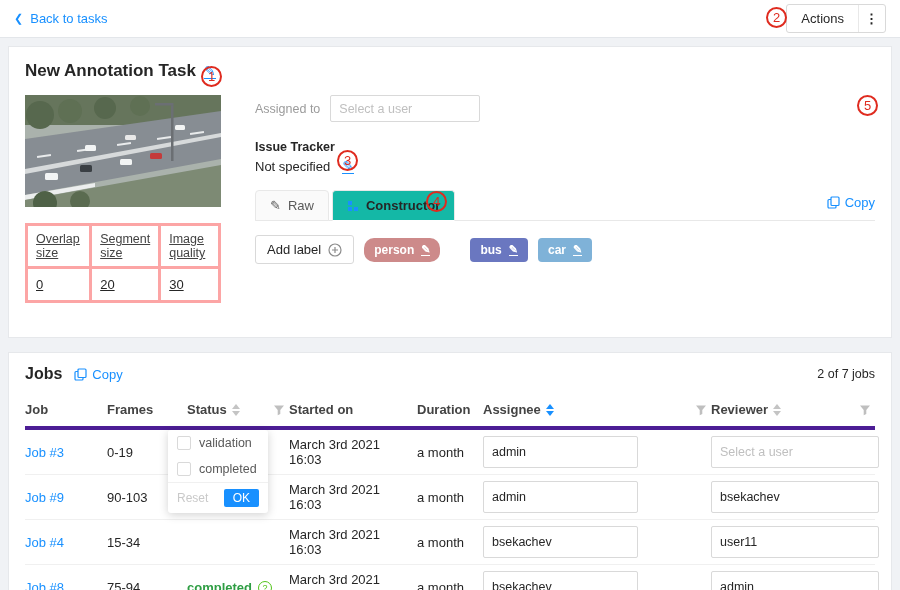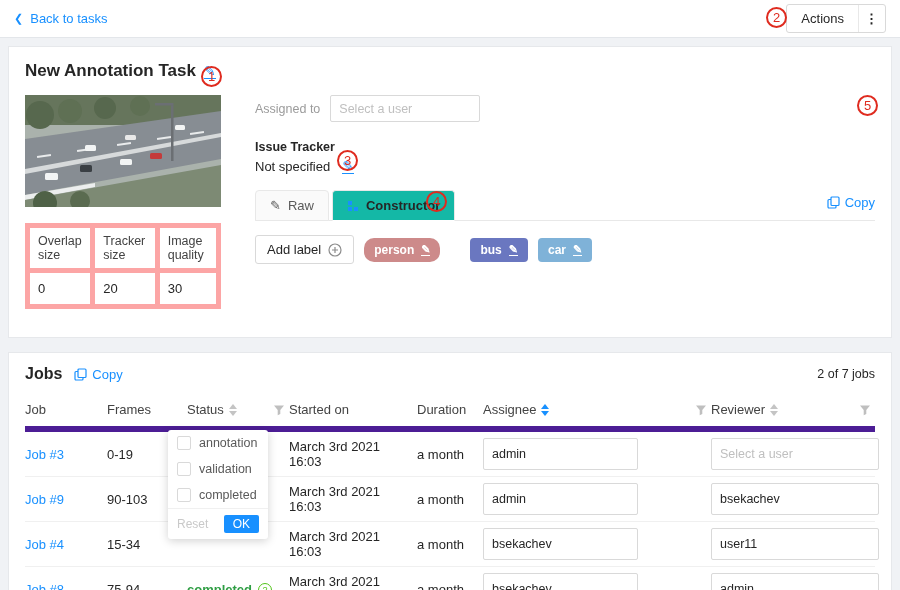--- a/index.html
+++ b/index.html
@@ -23,21 +23,21 @@
   
   .task-title-row { display: flex; align-items: center; gap: 8px; }
   .task-title { font-size: 17px; font-weight: 700; color: #262626; }
   .edit-icon { color: #1890ff; font-size: 14px; cursor: pointer; border-bottom: 1px solid #1890ff; line-height: 1; }
   .task-body { display: flex; gap: 34px; margin-top: 14px; }
 
   
   .task-left { width: 196px; flex: 0 0 196px; }
   .thumb { width: 196px; height: 112px; overflow: hidden; background: #aab2ac; }
   .params { border-collapse: collapse; margin-top: 16px; }
-  .params th, .params td { border: 5px solid #fca5a5; text-align: left; font-weight: 400; }
+  .params th, .params td { border: 3px solid #fca5a5; text-align: left; font-weight: 400; text-decoration: underline; }
   .params th { width: 66px; padding: 6px 8px; font-size: 12.5px; color: #434343; }
   .params td { padding: 8px; font-size: 13px; color: #262626; }
 
   
   .task-right { flex: 1; min-width: 0; }
   .meta-row { display: flex; align-items: center; justify-content: space-between; }
   .task-meta { color: #9b9b9b; font-size: 12.5px; }
   .assigned { display: flex; align-items: center; gap: 10px; margin-right: 14px; }
   .assigned-label { color: #9b9b9b; font-size: 12.5px; }
   .txt-input { height: 27px; border: 1px solid #d9d9d9; border-radius: 2px; padding: 0 8px; font-size: 12.5px; font-family: "Liberation Sans", sans-serif; color: #262626; outline: none; }
@@ -59,21 +59,21 @@
   .add-label-btn { display: flex; align-items: flex-end; gap: 7px; border: 1px solid #d9d9d9; border-radius: 3px; background: #fff; padding: 6px 11px; font-size: 13px; color: #262626; cursor: pointer; font-family: "Liberation Sans", sans-serif; }
   .tag { display: inline-flex; align-items: center; gap: 7px; color: #fff; font-size: 12px; font-weight: 600; padding: 5px 10px; border-radius: 4px; cursor: pointer; }
   .tag .tag-edit { color: #fff; font-size: 11px; border-bottom: 1px solid #fff; line-height: 1; }
 
   
   .jobs-header { display: flex; align-items: center; gap: 12px; }
   .jobs-title { font-size: 16px; font-weight: 700; color: #262626; }
   .jobs-count { margin-left: auto; font-size: 12.5px; color: #262626; }
 
   table.jobs-table { width: 100%; border-collapse: collapse; margin-top: 10px; table-layout: fixed; }
-  .jobs-table th { border-bottom: 6px solid #4c1d95; padding: 9px 4px 9px 0; font-weight: 400; color: #434343; text-align: left; font-size: 13px; }
+  .jobs-table th { border-bottom: 4px solid #4c1d95; padding: 9px 4px 9px 0; font-weight: 700; color: #434343; text-align: left; font-size: 13px; }
   .jobs-table td { border-bottom: 1px solid #f0f0f0; padding: 6px 4px 6px 0; height: 41px; font-size: 13px; color: #262626; vertical-align: middle; }
   .th-inner { display: flex; align-items: center; gap: 5px; }
   .job-link { color: #1890ff; cursor: pointer; text-decoration: none; }
   .cell-input { width: 155px; height: 32px; border: 1px solid #d9d9d9; border-radius: 2px; padding: 0 8px; font-size: 12.5px; font-family: "Liberation Sans", sans-serif; color: #262626; outline: none; }
   .cell-input::placeholder { color: #bfbfbf; }
   .cell-input.wide { width: 168px; }
   .status-text { font-weight: 600; }
   .qcircle { display: inline-flex; align-items: center; justify-content: center; width: 14px; height: 14px; border: 1px solid #52c41a; border-radius: 50%; color: #52c41a; font-size: 9px; margin-left: 6px; vertical-align: 1px; }
 
   
@@ -152,21 +152,21 @@
             <circle cx="20" cy="108" r="12" fill="#4f6147"></circle>
             <circle cx="55" cy="106" r="10" fill="#5a6b50"></circle>
             <rect x="146" y="8" width="2.5" height="58" fill="#6b6f73"></rect>
             <rect x="130" y="8" width="18" height="2.5" fill="#6b6f73"></rect>
           </svg>
         </div>
         <table class="params">
           <tbody>
               <tr>
             <th>Overlap size</th>
-            <th>Tracker size</th>
+            <th>Segment size</th>
             <th>Image quality</th>
           </tr>
           <tr>
             <td>0</td>
             <td>20</td>
             <td>30</td>
           </tr>
         </tbody>
           </table>
       </div>
@@ -360,24 +360,20 @@
           <td><input class="cell-input" value="bsekachev" style=""></td>
           <td><input class="cell-input wide" value="admin" style=""></td>
         </tr>
       </tbody>
     </table>
   </section>
 
   <div class="status-dropdown">
     <div class="dd-item">
       <span class="checkbox"></span>
-      <span>annotation</span>
-    </div>
-    <div class="dd-item">
-      <span class="checkbox"></span>
       <span>validation</span>
     </div>
     <div class="dd-item">
       <span class="checkbox"></span>
       <span>completed</span>
     </div>
     <div class="dd-footer">
       <span class="reset-label">Reset</span>
       <span class="ok-btn">OK</span>
     </div>

